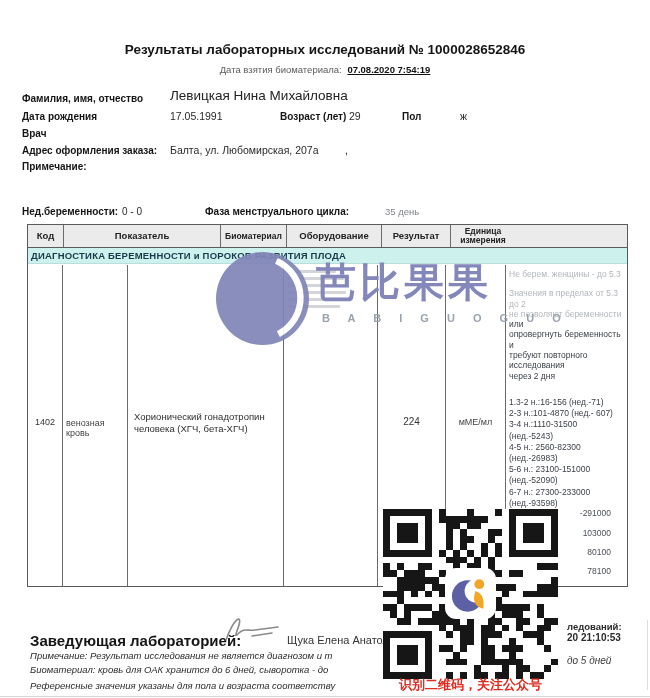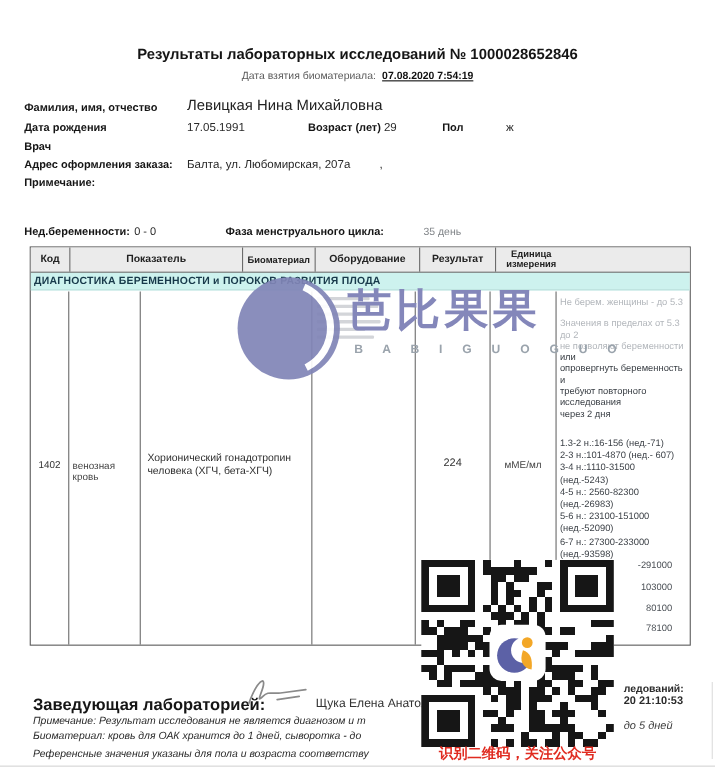--- a/index.html
+++ b/index.html
@@ -199,21 +199,21 @@
 
   <div class="lbl foot-label">Заведующая лабораторией:</div>
   <div class="sig">
     <svg width="62" height="34" viewBox="0 0 62 34">
       <path d="M4 28 C12 6 20 2 17 13 C15 20 11 27 17 21 C22 16 25 19 33 18 L56 15 M30 24 L50 21" stroke="#8a8a8a" stroke-width="1.6" fill="none" stroke-linecap="round"></path>
     </svg>
   </div>
   <div class="abs head-name nowrap">Щука Елена Анатоль</div>
 
   <div class="note n0">Примечание: Результат исследования не является диагнозом и т</div>
-  <div class="note n1">Биоматериал: кровь для ОАК хранится до 1 дней, сыворотка - до</div>
+  <div class="note n1">Биоматериал: кровь для ОАК хранится до 6 дней, сыворотка - до</div>
   <div class="note n2">Референсные значения указаны для пола и возраста соответству</div>
 
   <div class="rfrag rf0">ледований:</div>
   <div class="rfrag rf1">20 21:10:53</div>
   <div class="rfrag rf2">до 5 дней</div>
 
   <div class="qr">
     <svg viewBox="0 0 25 25" preserveAspectRatio="none" shape-rendering="crispEdges">
         <g fill="#161616">
           <rect x="0" y="0" width="1" height="1"></rect>

